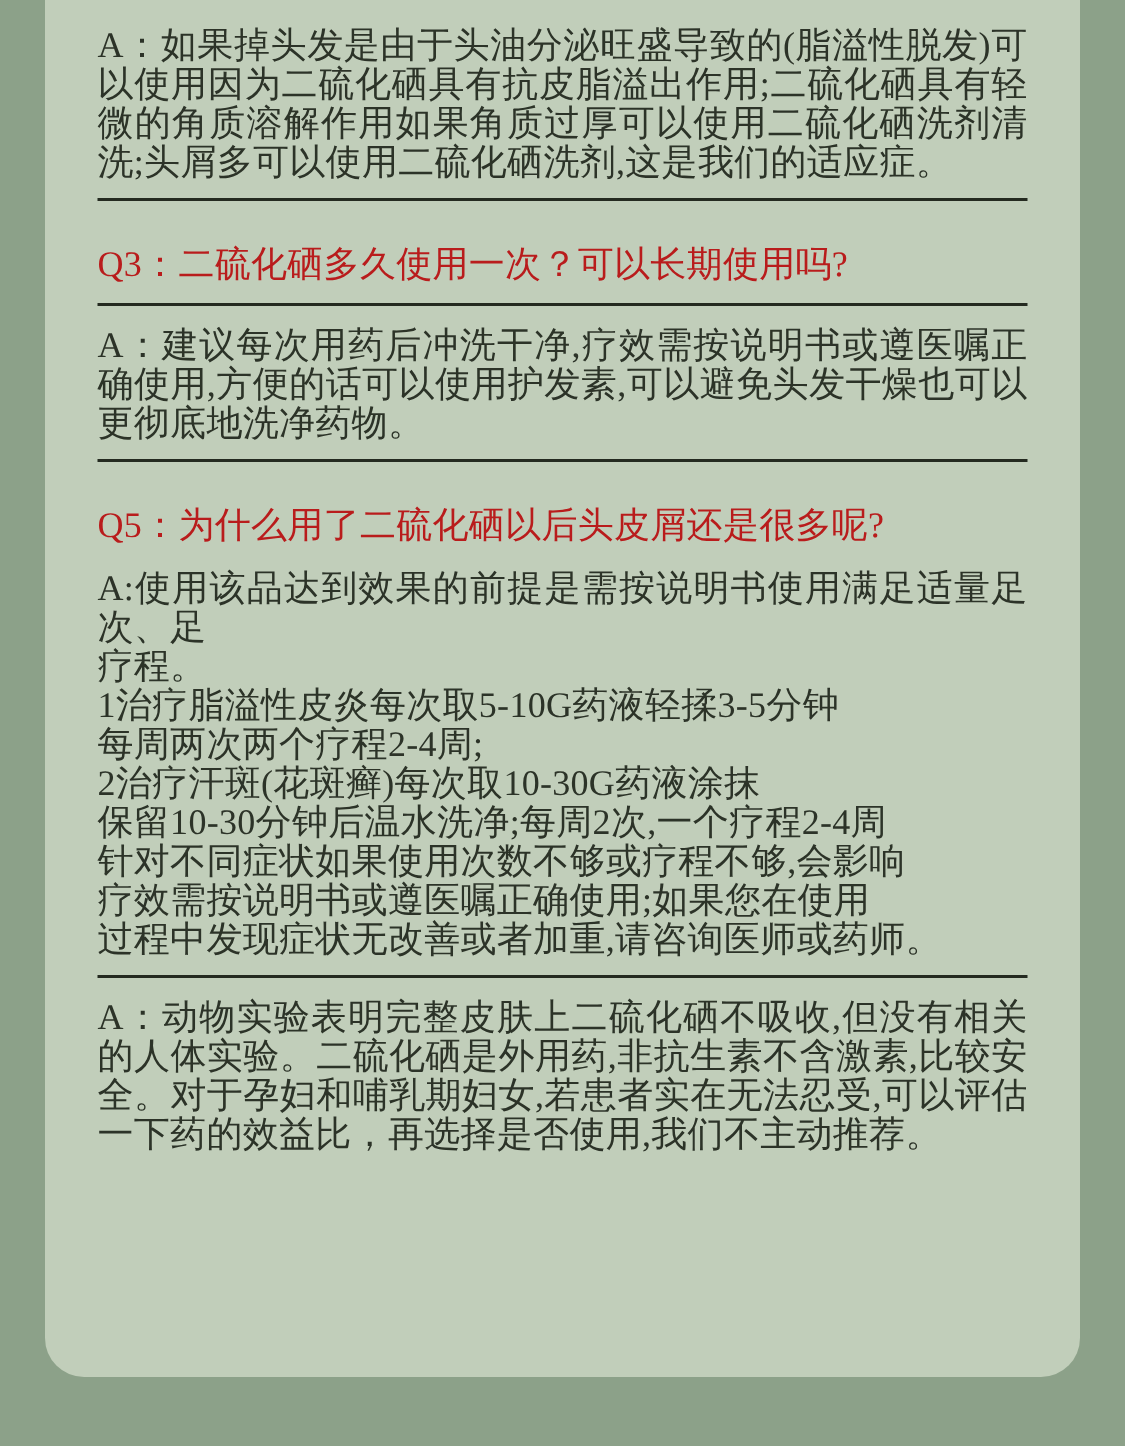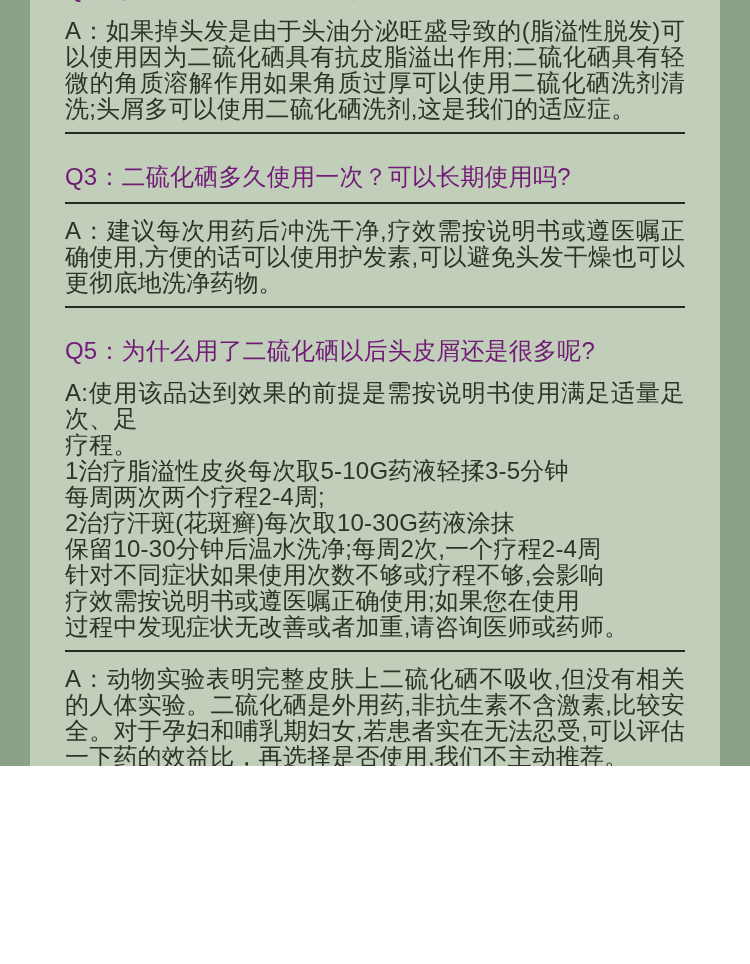--- a/index.html
+++ b/index.html
@@ -2,43 +2,43 @@
 <html><head>
 <meta charset="utf-8">
 <style>
   html, body {
     margin: 0;
     padding: 0;
   }
   .stage {
     position: relative;
     width: 750px;
-    height: 766px;
+    height: 964px;
     background: #8ca189;
     overflow: hidden;
-    font-family: Liberation Sans, sans-serif;
+    font-family: Liberation Serif, serif;
   }
   .faq-card {
     position: absolute;
     left: 30px;
     top: -56px;
     width: 690px;
     height: 974px;
     box-sizing: border-box;
     background: #c1ceba;
     border-radius: 26px;
     padding: 30px 35px 0 35px;
     overflow: hidden;
   }
   .faq-item { margin: 0; }
   .q {
     font-size: 24px;
     line-height: 30px;
     margin: 28px 0 0 0;
-    color: #701a75;
+    color: #b91c1c;
     font-weight: 500;
     letter-spacing: 0.2px;
   }
   .faq-item:first-child .q { margin-top: 0; }
   .a {
     font-size: 24px;
     line-height: 26px;
     margin: 14px 0 0 0;
     color: #2c3328;
     white-space: pre-line;

